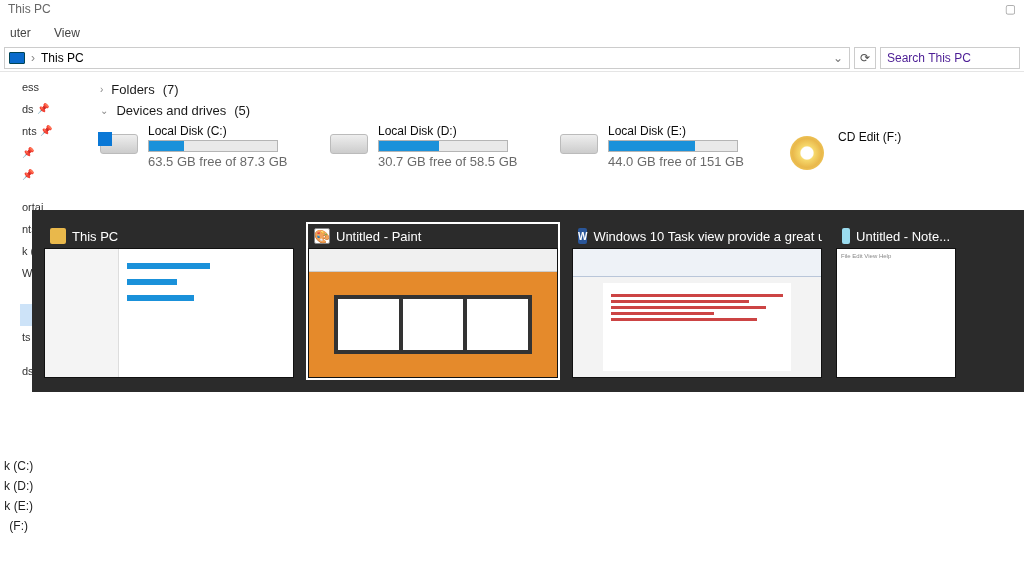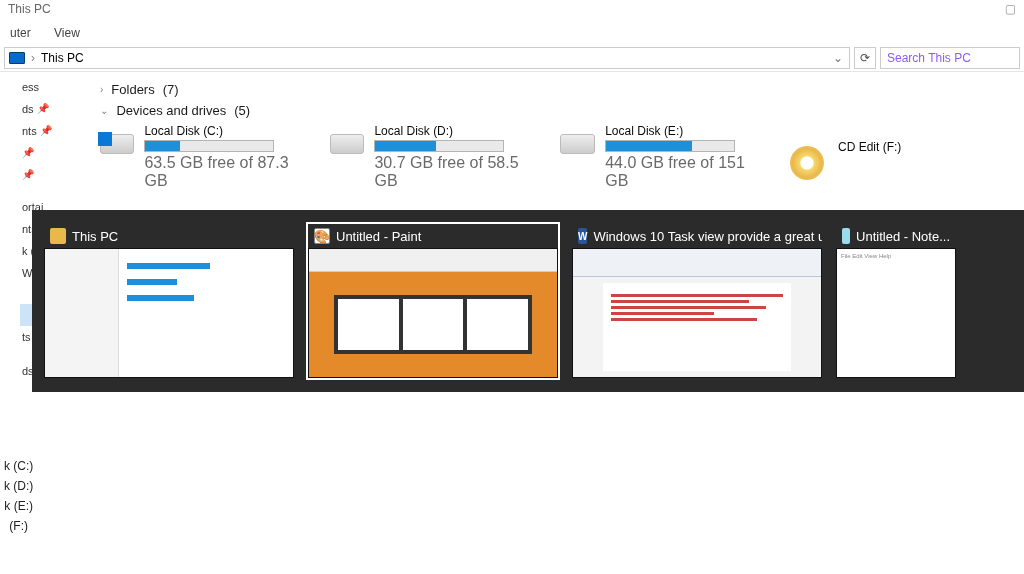--- a/index.html
+++ b/index.html
@@ -8,41 +8,41 @@
   
   .title-bar { height: 22px; padding: 2px 8px; font-size: 12px; color: #666; display:flex; justify-content:space-between;}
   .ribbon-tabs { height: 22px; padding: 1px 0 0 0; }
   .ribbon-tabs span { display:inline-block; padding: 3px 10px; font-size: 12px; color:#444;}
   .addr-row { height: 28px; display: flex; align-items: center; padding: 0 4px; gap: 4px; border-bottom: 1px solid #e5e5e5;}
   .addr-bar { flex: 1; height: 22px; border: 1px solid #ccc; display: flex; align-items: center; padding: 0 4px; gap:6px;}
   .addr-icon { width:16px; height:12px; background:#0a6acb; border:1px solid #045; border-radius:1px; display:inline-block;}
   .addr-bar .sep { color:#888; }
   .addr-drop { width:14px; color:#777; text-align:center;}
   .refresh { width:22px; height:22px; border:1px solid #ccc; display:flex; align-items:center; justify-content:center; color:#555;}
-  .search { width:140px; height:22px; border:1px solid #ccc; padding:0 6px; color:#8b5cf6; display:flex; align-items:center;}
+  .search { width:140px; height:22px; border:1px solid #ccc; padding:0 6px; color:#4c1d95; display:flex; align-items:center;}
   .body-row { display:flex; height:calc(100% - 72px); }
   .sidebar { width:50px; padding-top:4px; font-size:11px; color:#333;margin-left:20px;}
   .sidebar-item { height:22px; line-height:22px; padding-left:2px; display:flex; align-items:center; gap:4px;}
   .pin { color:#888; font-size:10px;}
   .sidebar-item.sel { background:#cde3f8;}
   .content { flex:1; padding:8px 6px 0 30px;}
   .section-hdr { font-size:13px; color:#1a1a1a; margin:2px 0 6px 0; display:flex; align-items:center; gap:8px;}
   .chevron { color:#888; font-size:10px;}
   .drives-row { display:flex; gap:40px 30px; flex-wrap:wrap;align-items:center;}
   .drive { display:flex; align-items:flex-start; gap:10px; width:200px;}
   .drive-icon { width:38px; height:28px; margin-top:6px; position:relative;}
   .hdd { background:linear-gradient(#eee,#ccc); border:1px solid #bbb; border-radius:3px; height:20px; margin-top:4px;}
   .hdd.os::before{content:"";position:absolute;left:-2px;top:2px;width:14px;height:14px;background:#0a78d6;}
   .cd { width:34px; height:34px; border-radius:50%; background:radial-gradient(circle,#fff 0 25%,#f6d86b 30%,#e9b84b 60%,#f6d86b);}
   .dvd-badge { position:absolute; left:-2px; bottom:-2px; font-size:7px; background:#222; color:#fff; padding:0 2px; border-radius:2px;}
   .drive-info { font-size:12px;}
   .drive-name { color:#0a0a0a; margin-bottom:2px;}
   .drive-bar { width:130px; height:12px; border:1px solid #b5b5b5; background:#e9e9e9; margin-bottom:2px;}
   .drive-fill { height:100%; background:#1a91da;}
-  .drive-free { font-size:16px; color:#6a6a6a;}
+  .drive-free { font-size:13px; color:#6a6a6a;}
 
   
   .taskview { position:absolute; left:32px; right:0; top:210px; background:#2b2b2b; padding:14px 12px 14px 12px; display:flex; gap:14px;}
   .tv-item { width:250px; display:flex; flex-direction:column;}
   .tv-item.sel { outline:2px solid #fff; }
   .tv-title { display:flex; align-items:center; gap:6px; color:#fff; font-size:13px; padding:4px 6px; white-space:nowrap; overflow:hidden; text-overflow:ellipsis;}
   .tv-thumb { background:#fff; height:130px; border:1px solid #111; overflow:hidden;}
   .tv-item.sm { width:120px;}
   .tv-item.sm .tv-thumb{height:130px;}
   .appicon { width:16px; height:16px; display:inline-flex; align-items:center; justify-content:center; border-radius:2px;}

